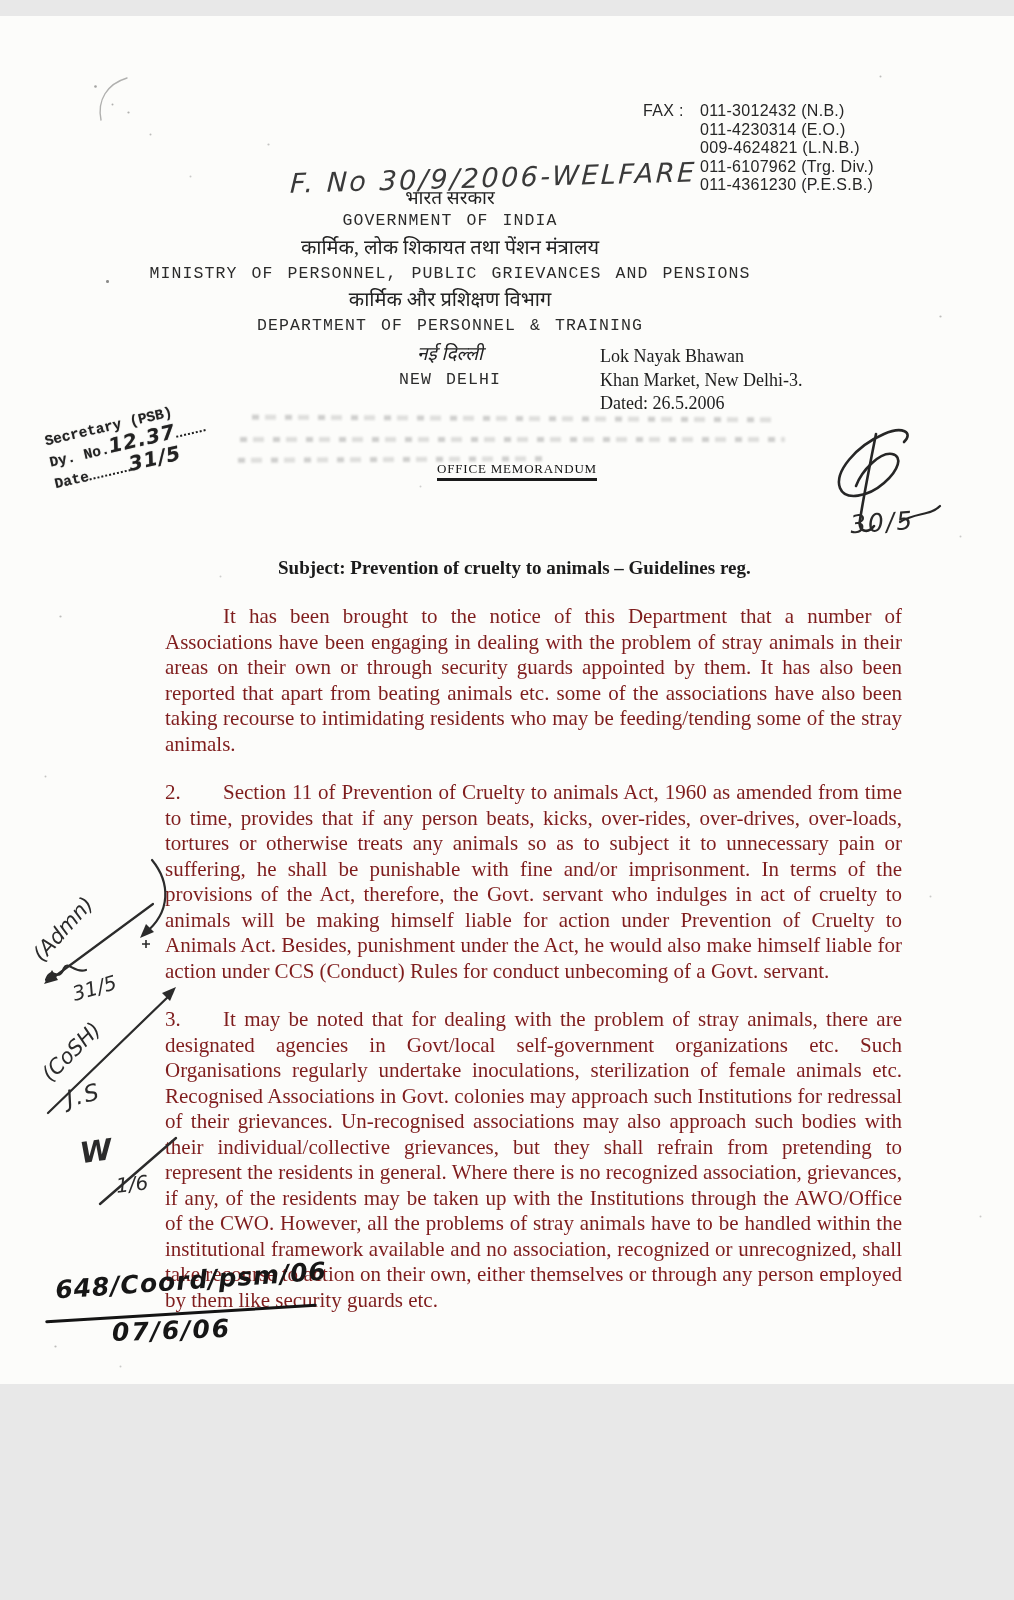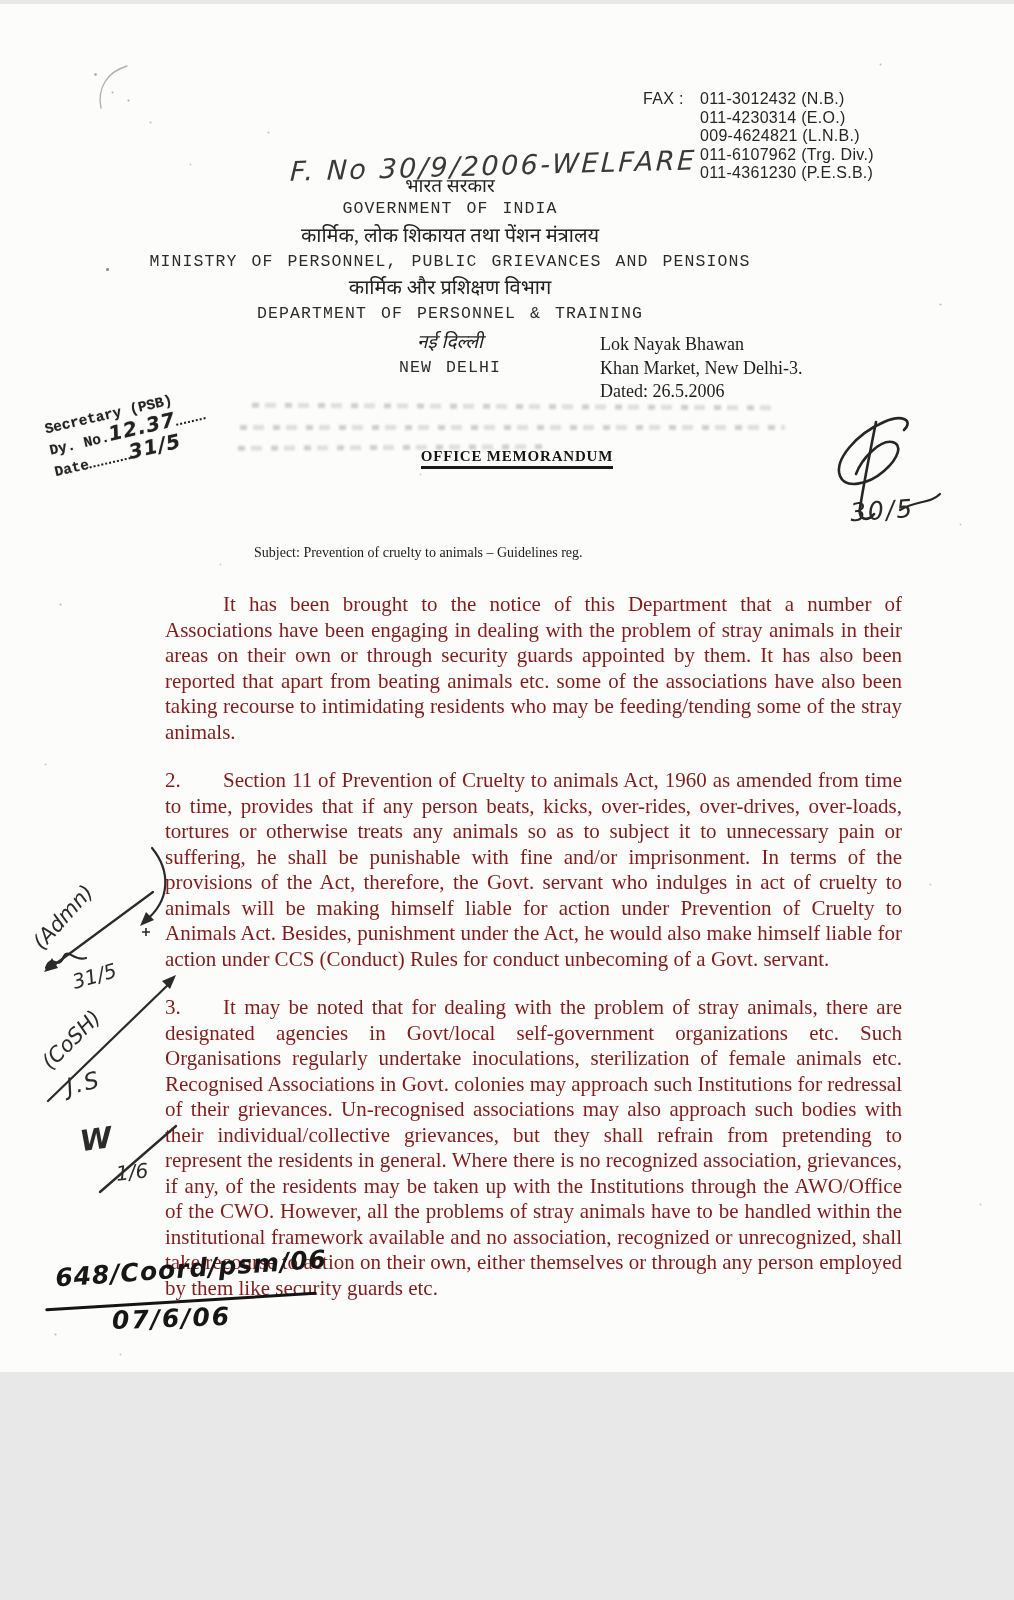--- a/index.html
+++ b/index.html
@@ -1,19 +1,19 @@
 <!DOCTYPE html>
 <html><head>
 <meta charset="utf-8">
 <style>
   html,body{margin:0;padding:0;background:#e8e8e8;}
   .page{
     position:relative;
     width:1014px;height:1368px;
-    margin:4px auto;
+    margin:16px auto;
     background:#fcfcfa;
     overflow:hidden;
     font-family:"Liberation Serif", serif;
     color:#1f1f1f;
   }
   
   .speckles{position:absolute;left:0;top:0;width:1px;height:1px;background:transparent;border-radius:50%;
     box-shadow:
       95px 70px 0 0.8px rgba(0,0,0,.35), 112px 88px 0 0.5px rgba(0,0,0,.3),
       128px 96px 0 0.6px rgba(0,0,0,.3), 150px 118px 0 0.5px rgba(0,0,0,.25),
@@ -63,28 +63,28 @@
                font-size:20px;letter-spacing:1px;}
   .dots{display:inline-block;border-bottom:2px dotted #1d1d1d;height:12px;vertical-align:baseline;}
   .d30{width:30px;} .d42{width:42px;}
   
   .ghost{position:absolute;height:5px;filter:blur(1.1px);opacity:.45;
     background:repeating-linear-gradient(90deg, rgba(70,70,70,.55) 0 7px, transparent 7px 13px,
                rgba(70,70,70,.35) 13px 24px, transparent 24px 33px);}
   
   .memo-title-wrap{position:absolute;left:0;top:443px;width:1014px;text-align:center;}
   .memo-title{display:inline-block;transform:translateX(10px);
-    font-weight:bold;font-size:15px;letter-spacing:.8px;color:#151515;
+    font-weight:normal;font-size:13px;letter-spacing:.8px;color:#151515;
     border-bottom:3px solid #1a1a1a;padding-bottom:1px;}
   
   .sig-wrap{position:absolute;left:822px;top:410px;}
   .sig-date{position:absolute;left:850px;top:492px;font-family:"DejaVu Sans",sans-serif;
     font-style:italic;font-size:25px;color:#2a2a2a;transform:rotate(-4deg);letter-spacing:2px;}
   
-  .subject{position:absolute;left:254px;top:541px;font-weight:normal;font-size:14px;color:#1b1b1b;}
+  .subject{position:absolute;left:278px;top:541px;font-weight:bold;font-size:19px;color:#1b1b1b;}
   
   .body{position:absolute;left:165px;top:588px;width:737px;
         font-size:21px;line-height:25.5px;text-align:justify;color:#7f1d1d;}
   .body p{margin:0 0 23px 0;}
   .pnum{display:inline-block;width:58px;}
   
   .hand-note{position:absolute;font-family:"DejaVu Sans",sans-serif;font-style:italic;
              color:#2b2b2b;white-space:nowrap;}
   .n-admn{left:46px;top:926px;font-size:21px;transform:rotate(-48deg);transform-origin:left bottom;}
   .n-31-5{left:72px;top:960px;font-size:20px;transform:rotate(-16deg);}

